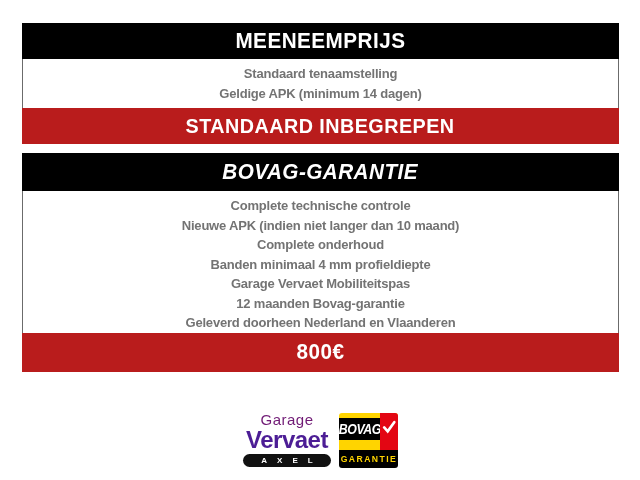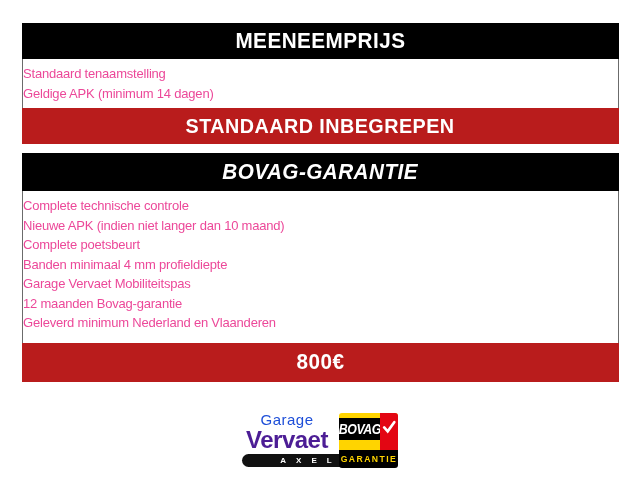--- a/index.html
+++ b/index.html
@@ -14,39 +14,39 @@
   }
   .banner .btxt{display:inline-block;transform:scaleX(.94);letter-spacing:.5px;white-space:nowrap;}
   .banner.black{background:#000000;}
   .banner.red{background:#b91c1c;}
   .h1{height:36px;font-size:22px;}
   .h2{height:38px;font-size:22px;font-style:italic;}
   .f1{height:36px;font-size:21px;}
   .f2{height:39px;font-size:22px;}
   .whitebox{
     background:#ffffff;border-left:1px solid #6b6b6b;border-right:1px solid #6b6b6b;
-    color:#ec4899;font-weight:normal;font-size:13px;letter-spacing:-.2px;
+    text-align:center;color:#737373;font-weight:bold;font-size:13px;letter-spacing:-.2px;
   }
   .wb1{padding:5px 0 4px;}
   .wb1 .line{line-height:20px;}
-  .wb2{padding:5px 0 10px;}
+  .wb2{padding:5px 0 0;}
   .wb2 .line{line-height:19.5px;white-space:nowrap;}
   .gap{height:9px;}
   .logos{
     position:absolute;left:0;top:412px;width:640px;
     display:flex;align-items:flex-start;justify-content:center;gap:7px;
   }
   
   .gv{width:90px;text-align:center;line-height:1;}
-  .gv-top{color:#1d4ed8;font-size:15px;letter-spacing:.5px;margin-bottom:1px;}
+  .gv-top{color:#701a75;font-size:15px;letter-spacing:.5px;margin-bottom:1px;}
   .gv-name{color:#4c1d95;font-size:24px;font-weight:bold;letter-spacing:-.5px;margin-bottom:2px;}
   .gv-badge{
     margin:0 auto;width:88px;height:13px;background:#111111;border-radius:7px;
     display:flex;align-items:center;justify-content:center;
-    color:#ffffff;font-size:8px;font-weight:bold;letter-spacing:10px;text-indent:10px;padding-left:20px;
+    color:#ffffff;font-size:8px;font-weight:bold;letter-spacing:10px;text-indent:10px;
   }
   
   .bovag{width:59px;height:55px;border-radius:3px;overflow:hidden;flex:0 0 auto;margin-top:1px;}
   .bovag-top{position:relative;height:37px;background:#ffd400;}
   .bovag-band{
     position:absolute;left:0;top:5px;width:41px;height:22px;background:#000000;
     display:flex;align-items:center;justify-content:center;
   }
   .bovag-band span{
     color:#ffffff;font-weight:bold;font-style:italic;font-size:14px;
@@ -84,25 +84,25 @@
 
   <div class="gap"></div>
 
   <div class="banner black h2">
     <span class="btxt">BOVAG-GARANTIE</span>
   </div>
 
   <div class="whitebox wb2">
     <div class="line">Complete technische controle</div>
     <div class="line">Nieuwe APK (indien niet langer dan 10 maand)</div>
-    <div class="line">Complete poetsbeurt</div>
+    <div class="line">Complete onderhoud</div>
     <div class="line">Banden minimaal 4 mm profieldiepte</div>
     <div class="line">Garage Vervaet Mobiliteitspas</div>
     <div class="line">12 maanden Bovag-garantie</div>
-    <div class="line">Geleverd minimum Nederland en Vlaanderen</div>
+    <div class="line">Geleverd doorheen Nederland en Vlaanderen</div>
   </div>
 
   <div class="banner red f2">
     <span class="btxt">800€</span>
   </div>
 
 </div>
 
 <div class="logos">
 

